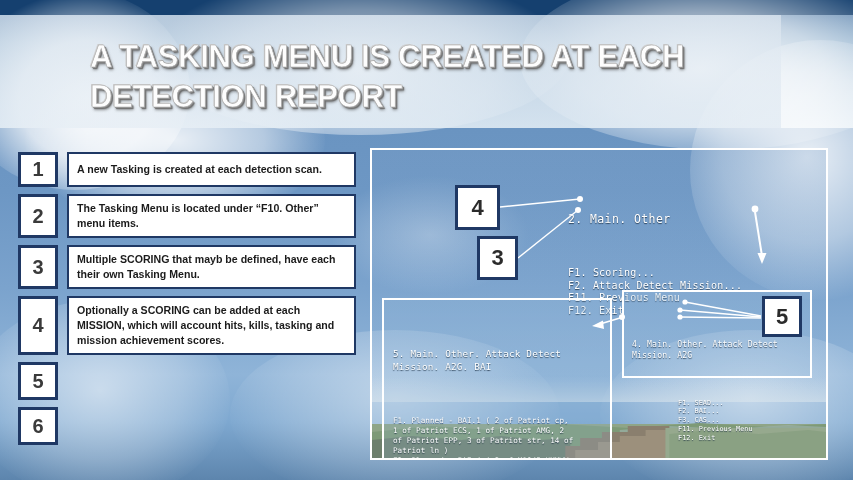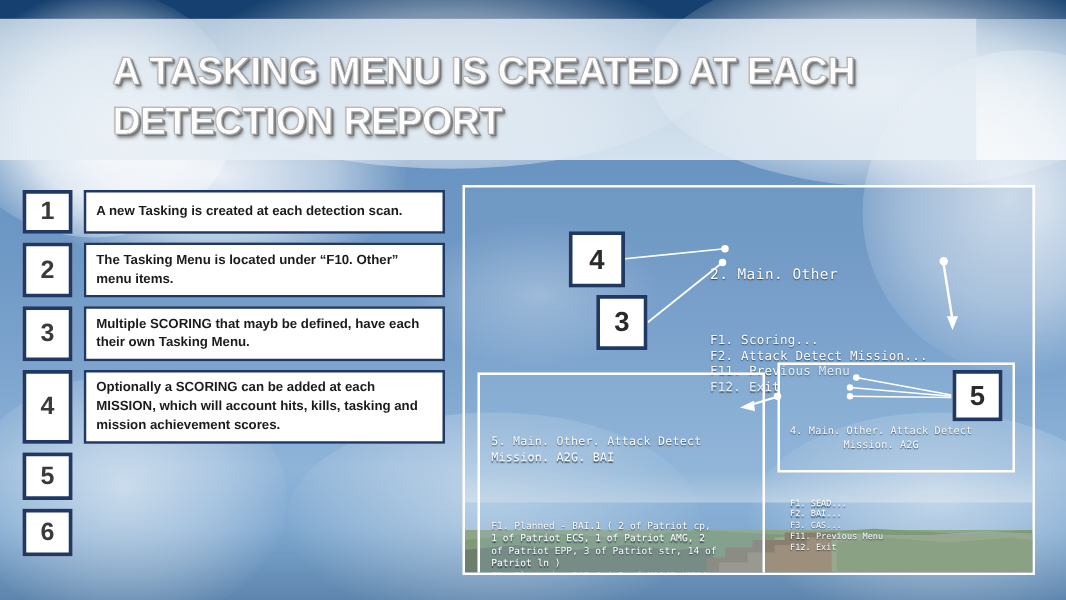--- a/index.html
+++ b/index.html
@@ -97,22 +97,22 @@
   
   .menu{position:absolute;font-family:"DejaVu Sans Mono","Liberation Mono",monospace;
         color:#ffffff;text-shadow:0 1px 1px rgba(20,40,60,.75);white-space:pre;}
   #menu-top{left:196px;top:24px;}
   #menu-top .hdr{font-size:11.5px;letter-spacing:.4px;margin-bottom:3px;}
   #menu-top .ln{font-size:10px;line-height:1.26;letter-spacing:.2px;}
 
   .menu-box{position:absolute;border:2px solid #ffffff;box-sizing:border-box;
             background:rgba(150,185,220,.22);}
   #box-a2g{left:250px;top:140px;width:190px;height:88px;}
-  #box-a2g .hdr{font-size:8.2px;line-height:1.32;letter-spacing:.1px;text-align:center;}
-  #box-a2g .ln{font-size:6.8px;line-height:1.30;letter-spacing:.05px;}
+  #box-a2g .hdr{font-size:8.2px;line-height:1.32;letter-spacing:.1px;}
+  #box-a2g .ln{font-size:6.8px;line-height:1.30;letter-spacing:.05px;margin-left:46px;}
   #box-a2g .inner{position:absolute;left:8px;top:9px;}
 
   #box-bai{left:10px;top:148px;width:230px;height:177px;}
   #box-bai .inner{position:absolute;left:9px;top:10px;}
   #box-bai .hdr{font-size:9.3px;line-height:1.38;letter-spacing:.2px;}
   #box-bai .ln{font-size:7.6px;line-height:1.34;letter-spacing:.05px;margin-top:4px;}
 
   
   .callout{
     position:absolute;border:3px solid #1f3864;background:#ffffff;

